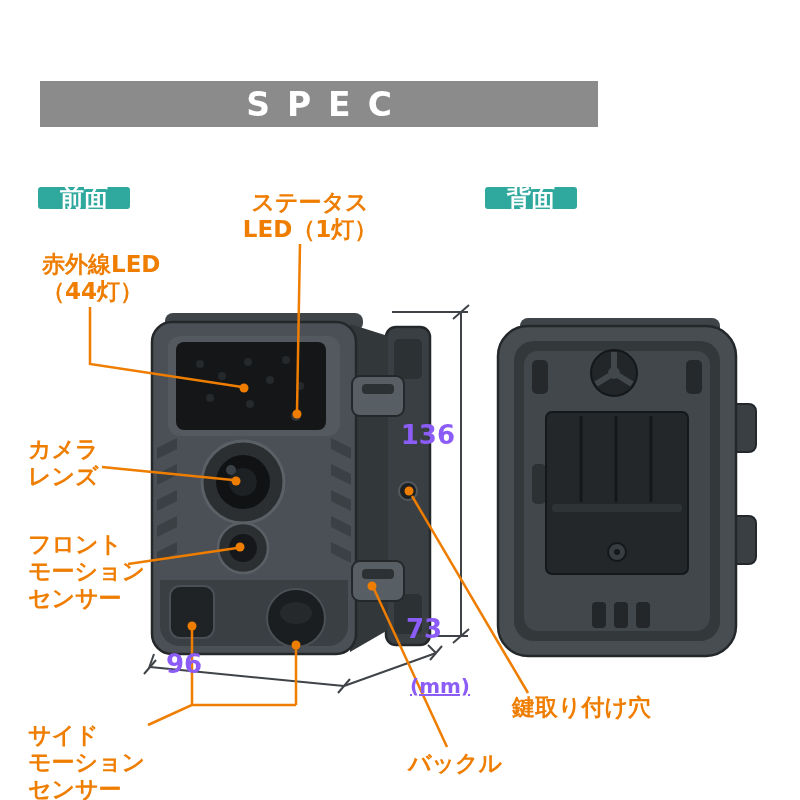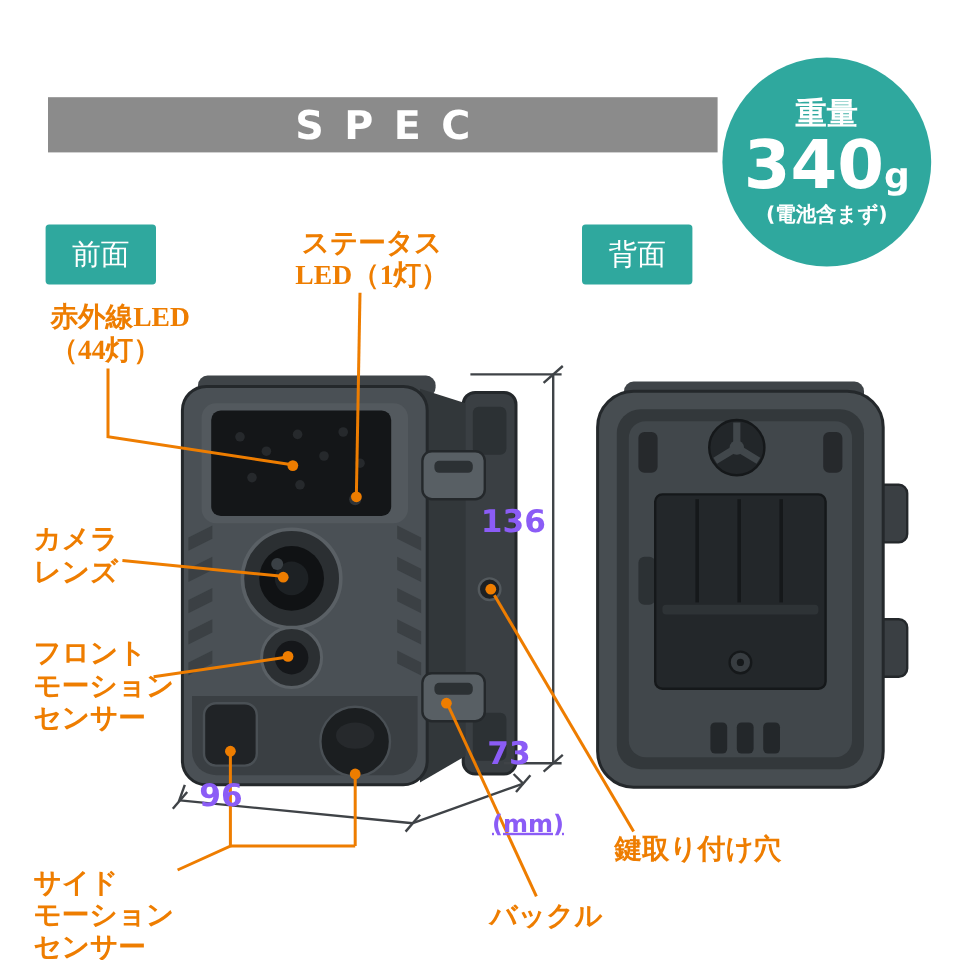--- a/index.html
+++ b/index.html
@@ -12,27 +12,27 @@
             font-size:33px; font-weight:bold; letter-spacing:17px; text-indent:17px; }
 
   .weight-badge { position:absolute; left:602px; top:24px; width:174px; height:174px; border-radius:50%;
                   background:#2fa89e; color:#ffffff; display:flex; flex-direction:column;
                   align-items:center; justify-content:center; text-align:center; }
   .weight-label { font-size:26px; font-weight:bold; line-height:1.1; }
   .weight-value { font-size:56px; font-weight:bold; line-height:1.05; }
   .weight-value .unit { font-size:30px; font-weight:bold; }
   .weight-note  { font-size:17px; font-weight:bold; line-height:1.2; }
 
-  .view-badge { position:absolute; width:92px; height:50px; background:#2fa89e; color:#ffffff;
-                font-size:24px; font-weight:normal; display:flex; align-items:center; justify-content:center;
+  .view-badge { position:absolute; width:92px; height:22px; background:#2fa89e; color:#ffffff;
+                font-size:24px; font-weight:bold; display:flex; align-items:center; justify-content:center;
                 border-radius:3px; }
   .badge-front { left:38px; top:163px; }
   .badge-back  { left:485px; top:163px; }
 
-  .callout { position:absolute; color:#ee7d00; font-size:23px; font-weight:bold; line-height:1.18;font-family:Liberation Serif, serif; }
+  .callout { position:absolute; color:#ee7d00; font-size:23px; font-weight:bold; line-height:1.18; }
   .c-status { left:235px; top:165px; width:150px; text-align:center; }
   .c-irled  { left:42px;  top:227px; }
   .c-lens   { left:28px;  top:412px; }
   .c-front  { left:28px;  top:507px; }
   .c-side   { left:28px;  top:698px; }
   .c-buckle { left:408px; top:726px; }
   .c-lock   { left:512px; top:670px; }
 
   .dim { position:absolute; color:#8b5cf6; font-size:26px; font-weight:bold; }
   .d-height { left:395px; top:396px; width:60px; text-align:right; }
@@ -191,27 +191,20 @@
       <circle cx="296" cy="621" r="4.5"></circle>
       <circle cx="372" cy="562" r="4.5"></circle>
       <circle cx="409" cy="467" r="4.5"></circle>
     </g>
   </svg>
 
   <div class="banner">
     <span>SPEC</span>
   </div>
 
-  <div class="weight-badge">
-    <div class="weight-label">重量</div>
-    <div class="weight-value">
-      <span>340</span><span class="unit">g</span>
-    </div>
-    <div class="weight-note">(電池含まず)</div>
-  </div>
 
   <div class="view-badge badge-front">前面</div>
   <div class="view-badge badge-back">背面</div>
 
   <div class="callout c-status">
     <div>ステータス</div>
     <div>LED（1灯）</div>
   </div>
   <div class="callout c-irled">
     <div>赤外線LED</div>

